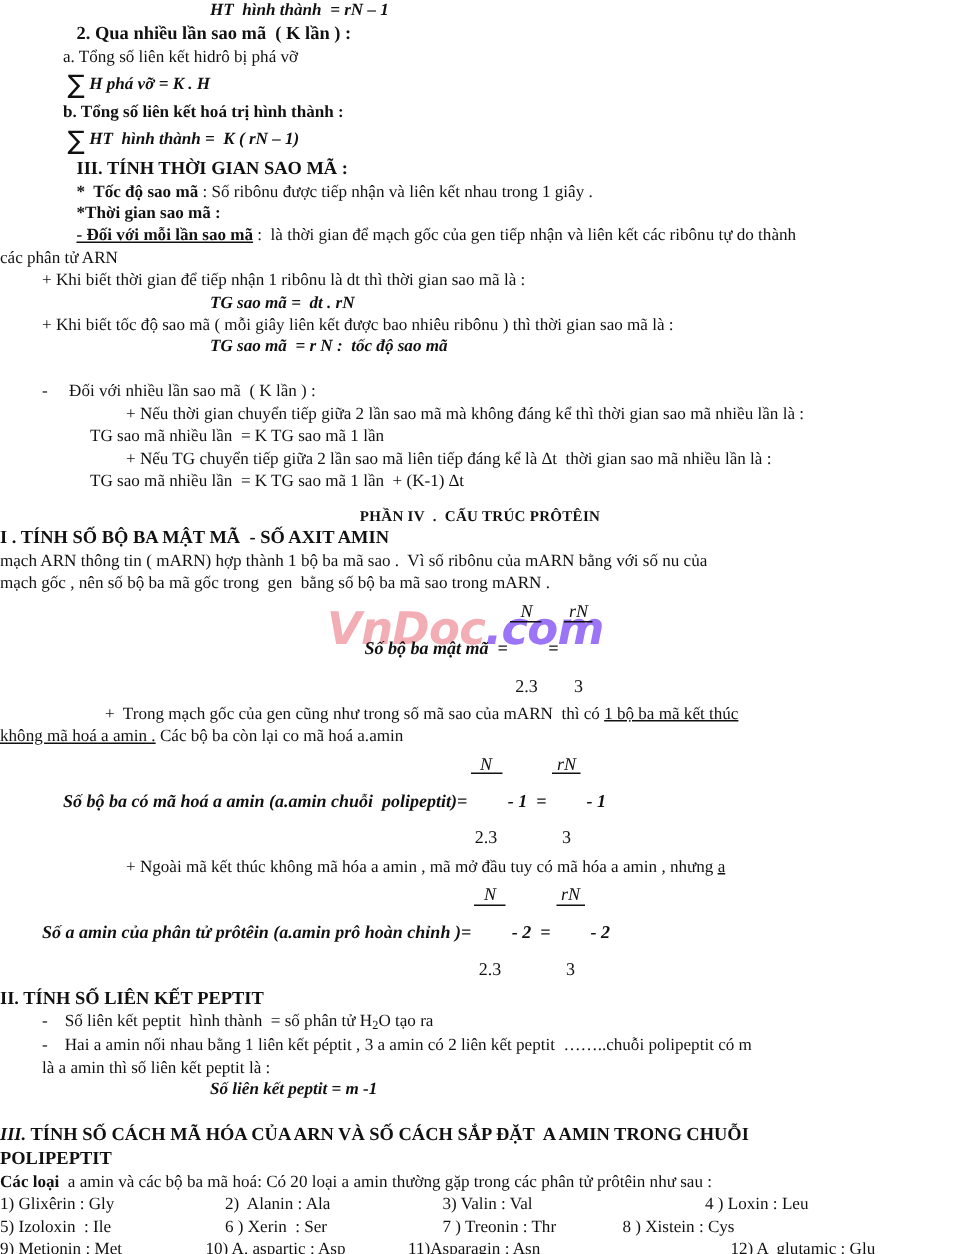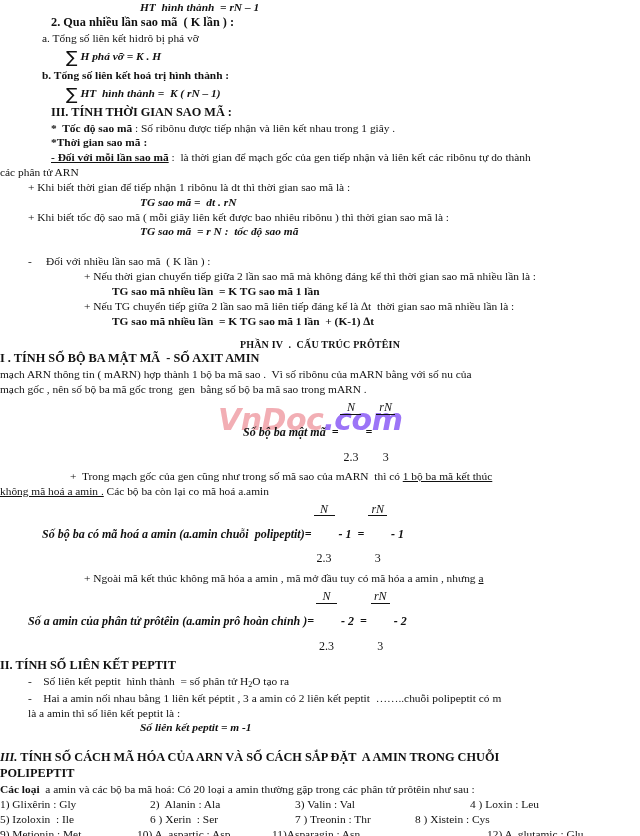--- a/index.html
+++ b/index.html
@@ -57,22 +57,22 @@
   .center { text-align: center; }
 
   
   .ind-0  { padding-left: 0px; }
   .ind-1  { padding-left: 14px; margin-left: 37px; }
   .ind-2  { padding-left: 28px; }
   .ind-3  { padding-left: 42px; }
   .ind-4  { padding-left: 28px; }
   .ind-5  { padding-left: 70px; }
   .ind-6  { padding-left: 84px; }
-  .ind-7  { padding-left: 66px; }
-  .ind-8  { padding-left: 112px; font-weight: bold; }
+  .ind-7  { padding-left: 45px; }
+  .ind-8  { padding-left: 60px; }
   .ind-10 { padding-left: 140px; }
 
   .heading-lg {
     font-weight: bold;
     font-size: 10px;
     letter-spacing: 0.2px;
   }
   .heading-md {
     font-weight: bold;
     font-size: 12.3px;

